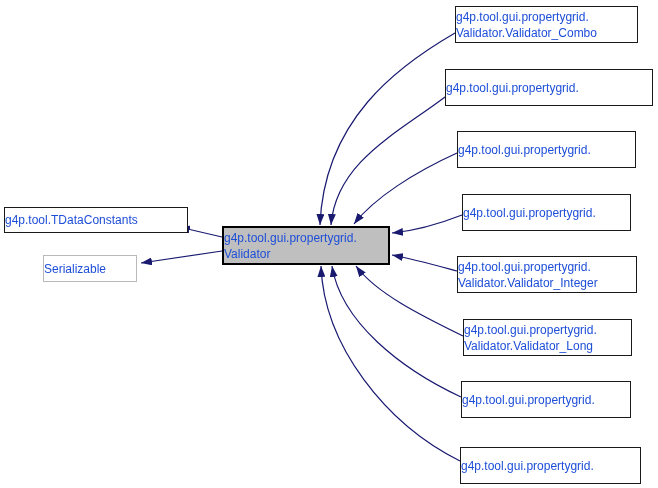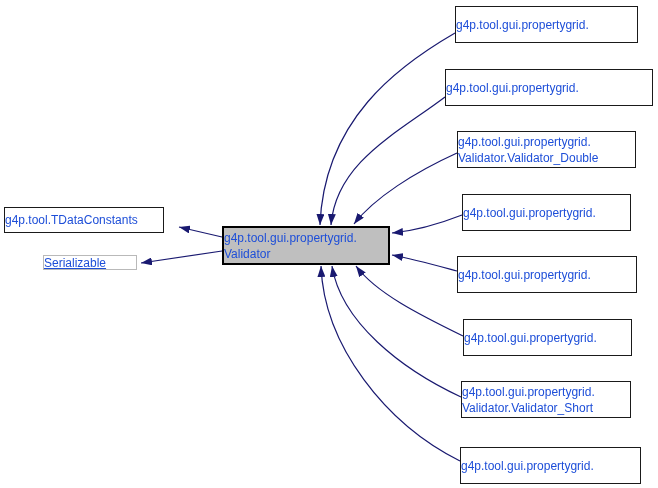--- a/index.html
+++ b/index.html
@@ -62,60 +62,61 @@
       <path d="M445,97 C399,132 336,162 331,225" marker-end="url(#ah)"></path>
       <path d="M457,153 C415,172 374,198 354,224" marker-end="url(#ah)"></path>
       <path d="M462,215 C434,226 413,231 392,233" marker-end="url(#ah)"></path>
       <path d="M457,271 C431,264 413,259 392,255" marker-end="url(#ah)"></path>
       <path d="M463,336 C420,315 376,293 356,266" marker-end="url(#ah)"></path>
       <path d="M461,397 C401,369 341,322 332,266" marker-end="url(#ah)"></path>
       <path d="M460,461 C386,424 324,346 321,266" marker-end="url(#ah)"></path>
     </g>
   </svg>
 
-  <div class="node" style="left:4px; top:207px; width:160px; height:26px;">
+  <div class="node" style="left:4px; top:207px; width:184px; height:26px;">
     <span>g4p.tool.TDataConstants</span>
   </div>
 
-  <div class="node external-node" style="left:43px; top:255px; width:94px; height:15px;text-decoration:underline;">
+  <div class="node external-node" style="left:43px; top:255px; width:94px; height:27px;">
     <span>Serializable</span>
   </div>
 
   <div class="node center-node" style="left:222px; top:226px; width:168px; height:39px;">
     <span>g4p.tool.gui.propertygrid.</span>
     <span>Validator</span>
   </div>
 
   <div class="node" style="left:455px; top:6px; width:183px; height:37px;">
     <span>g4p.tool.gui.propertygrid.</span>
+    <span>Validator.Validator_Combo</span>
   </div>
 
   <div class="node" style="left:445px; top:69px; width:208px; height:37px;">
     <span>g4p.tool.gui.propertygrid.</span>
   </div>
 
   <div class="node" style="left:457px; top:131px; width:179px; height:37px;">
     <span>g4p.tool.gui.propertygrid.</span>
-    <span>Validator.Validator_Double</span>
   </div>
 
   <div class="node" style="left:462px; top:194px; width:169px; height:37px;">
     <span>g4p.tool.gui.propertygrid.</span>
   </div>
 
   <div class="node" style="left:457px; top:256px; width:180px; height:37px;">
     <span>g4p.tool.gui.propertygrid.</span>
+    <span>Validator.Validator_Integer</span>
   </div>
 
   <div class="node" style="left:463px; top:319px; width:169px; height:37px;">
     <span>g4p.tool.gui.propertygrid.</span>
+    <span>Validator.Validator_Long</span>
   </div>
 
   <div class="node" style="left:461px; top:381px; width:170px; height:37px;">
     <span>g4p.tool.gui.propertygrid.</span>
-    <span>Validator.Validator_Short</span>
   </div>
 
   <div class="node" style="left:460px; top:447px; width:181px; height:37px;">
     <span>g4p.tool.gui.propertygrid.</span>
   </div>
 
 </div>
 
 </body></html>

